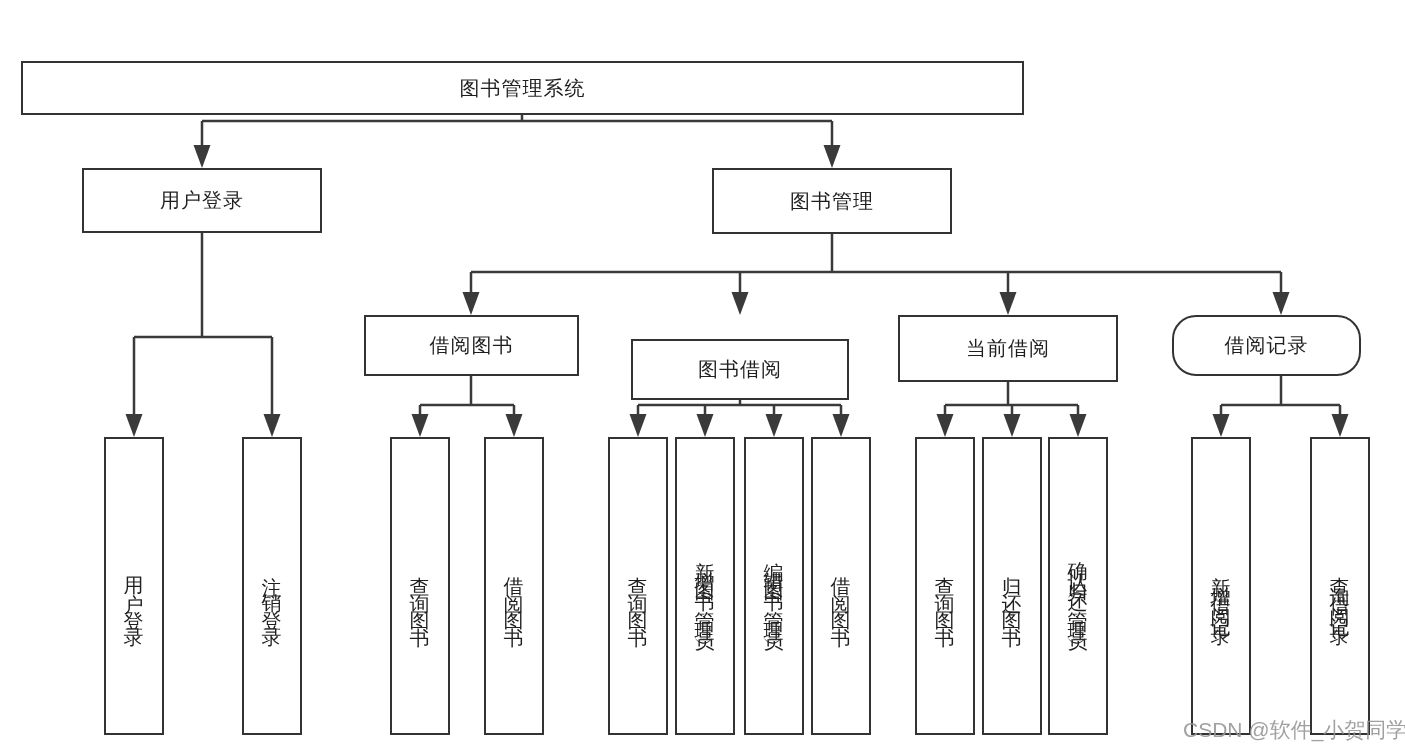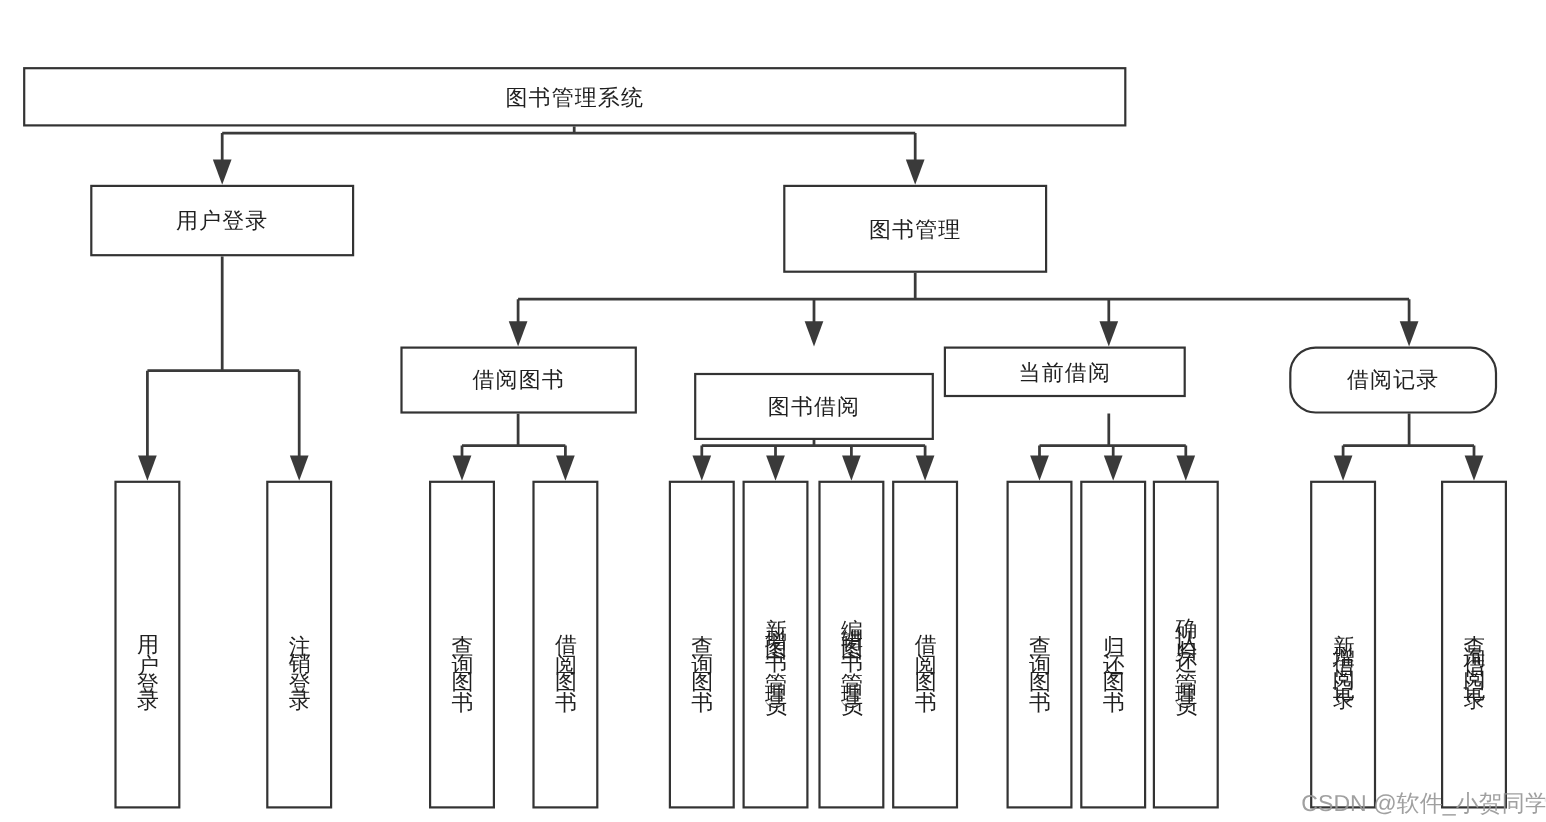--- a/index.html
+++ b/index.html
@@ -83,31 +83,31 @@
     </g>
   </svg>
 
   <div class="box hbox" style="left:21px;top:13px;width:1003px;height:54px;margin-top:48px;">
     <span>图书管理系统</span>
   </div>
 
   <div class="box hbox" style="left:82px;top:168px;width:240px;height:65px;">
     <span>用户登录</span>
   </div>
-  <div class="box hbox" style="left:712px;top:168px;width:240px;height:80px;">
+  <div class="box hbox" style="left:712px;top:168px;width:240px;height:66px;">
     <span>图书管理</span>
   </div>
 
   <div class="box hbox" style="left:364px;top:315px;width:215px;height:61px;">
     <span>借阅图书</span>
   </div>
   <div class="box hbox" style="left:631px;top:315px;width:218px;height:61px;margin-top:24px;">
     <span>图书借阅</span>
   </div>
-  <div class="box hbox" style="left:858px;top:315px;width:220px;height:46px;">
+  <div class="box hbox" style="left:898px;top:315px;width:220px;height:67px;">
     <span>当前借阅</span>
   </div>
   <div class="box hbox" style="left:1172px;top:315px;width:189px;height:61px;border-radius:24px;">
     <span>借阅记录</span>
   </div>
 
   <div class="box leaf" style="left:104px;top:437px;width:60px;height:298px;">
     <span class="vtext">用户登录</span>
   </div>
   <div class="box leaf" style="left:242px;top:437px;width:60px;height:298px;">

